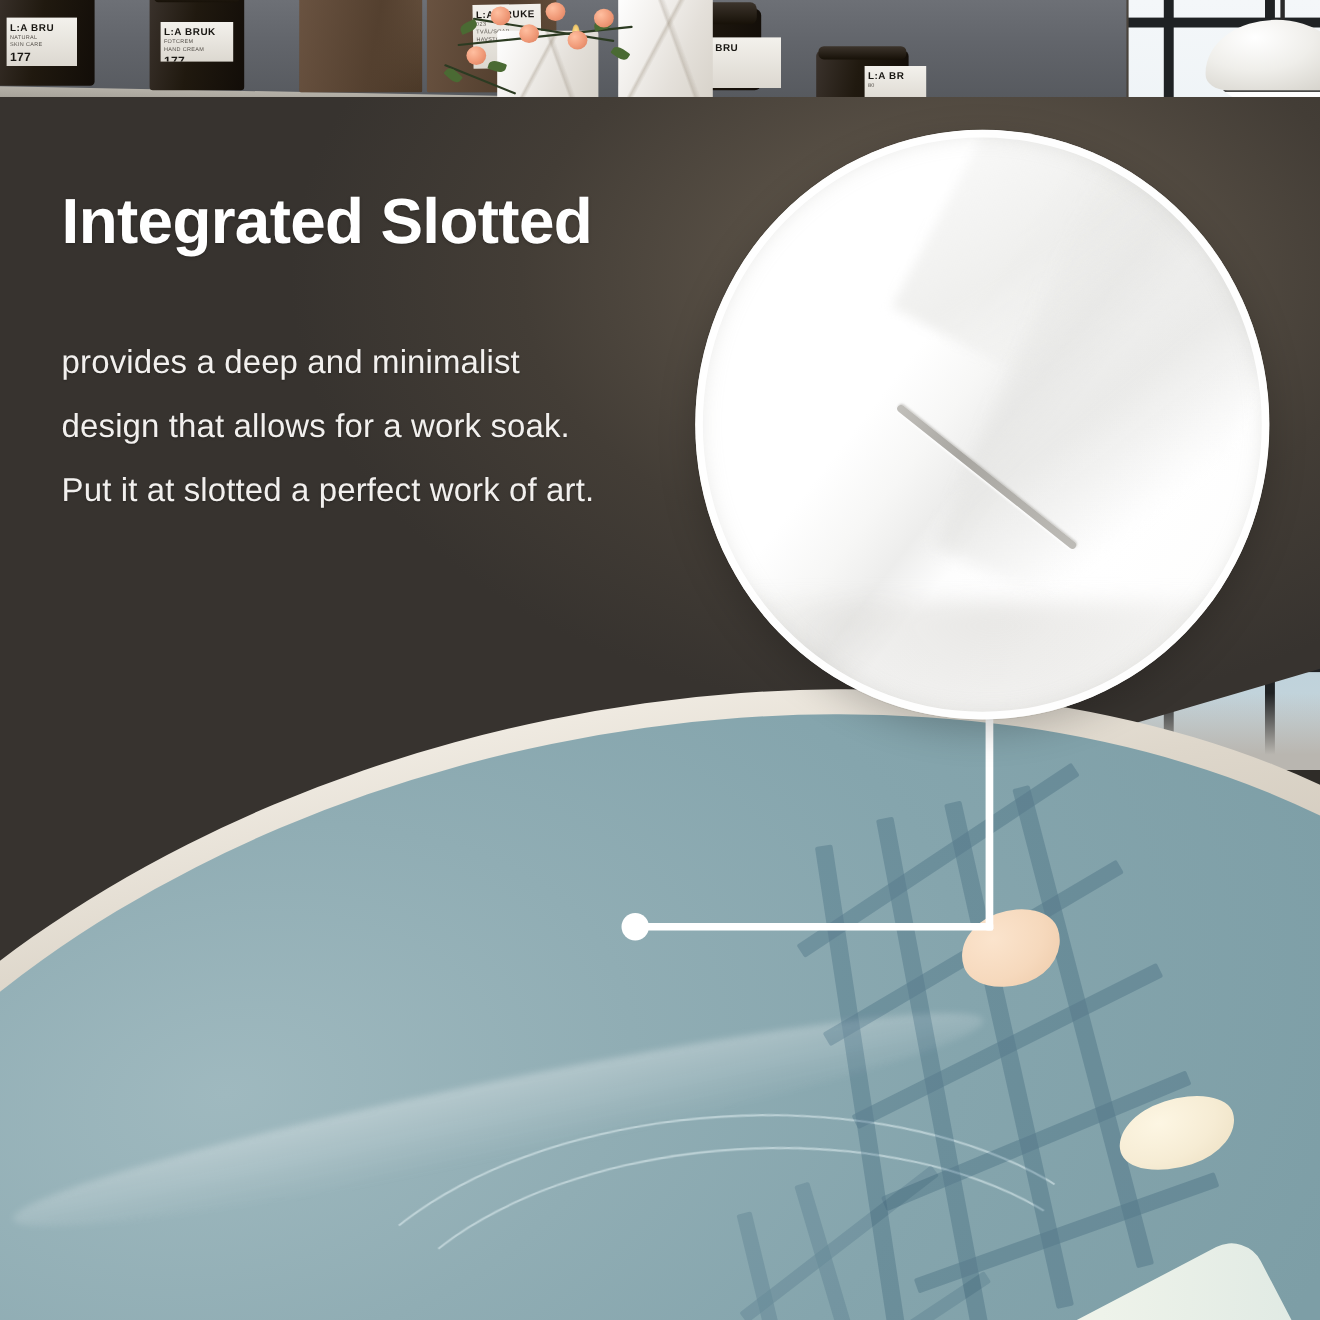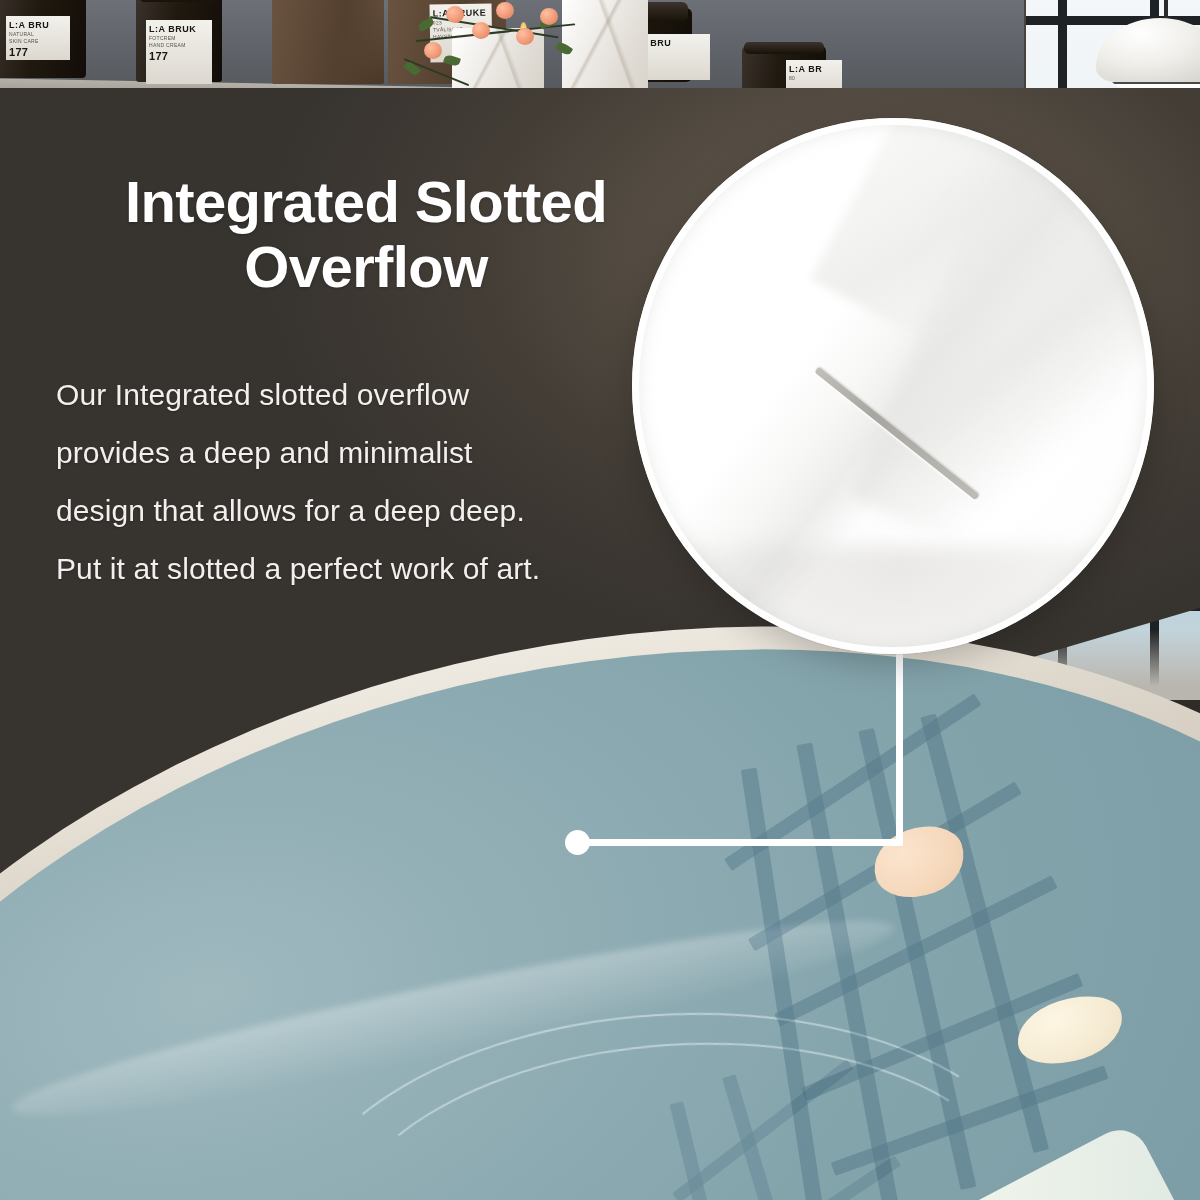--- a/index.html
+++ b/index.html
@@ -291,21 +291,20 @@
 
   
   .copy { position:absolute; left: 56px; top: 170px; width: 620px; z-index: 30; }
   .headline {
     color:#ffffff;
     font-size: 58px;
     font-weight: 700;
     line-height: 1.12;
     letter-spacing: -0.6px;
     text-shadow: 0 1px 3px rgba(0,0,0,.25);
-    text-align: center;
   }
   .body-copy {
     margin-top: 66px;
     color:#f2f0ee;
     font-size: 30px;
     font-weight: 300;
     line-height: 1.94;
     letter-spacing: .1px;
     text-shadow: 0 1px 2px rgba(0,0,0,.28);
   }
@@ -340,21 +339,21 @@
       <div class="shelf-front"></div>
     </div>
 
     <div class="jar" style="left:-6px; top:-4px; width:92px; height:82px; border-radius:4px;"></div>
     <div class="jar-label" style="left:6px; top:16px; width:64px; height:44px;">
       <b>L:A BRU</b><span class="tiny">NATURAL<br>SKIN CARE</span><span class="num">177</span>
     </div>
 
     <div class="jar" style="left:136px; top:-10px; width:86px; height:92px;"></div>
     <div class="jar-lid" style="left:140px; top:-12px; width:78px; height:14px;"></div>
-    <div class="jar-label" style="left:146px; top:20px; width:66px; height:64px;">
+    <div class="jar-label" style="left:146px; top:20px; width:66px; height:36px;">
       <b>L:A BRUK</b><span class="tiny">FOTCREM<br>HAND CREAM</span><span class="num">177</span>
     </div>
 
     <div class="kraft-box" style="left:272px; top:-12px; width:112px; height:96px;">
       
     </div>
     <div class="kraft-box" style="left:388px; top:-14px; width:118px; height:98px;">
       
     </div>
     <div class="jar-label" style="left:430px; top:4px; width:62px; height:58px; transform:rotate(-1deg);">
@@ -442,23 +441,21 @@
     <div class="mag-gloss-a"></div>
     <div class="mag-gloss-b"></div>
     <div class="mag-shadow-low"></div>
     <div class="slot"></div>
     <div class="mag-ring"></div>
   </div>
 
   <div class="copy">
     <div class="headline">
       <div>Integrated Slotted</div>
-      <div>Overflow</div>
     </div>
     <div class="body-copy">
-      <span>Our Integrated slotted overflow</span>
       <span>provides a deep and minimalist</span>
-      <span>design that allows for a deep deep.</span>
+      <span>design that allows for a work soak.</span>
       <span>Put it at slotted a perfect work of art.</span>
     </div>
   </div>
 
 </div>
 
 </body></html>

